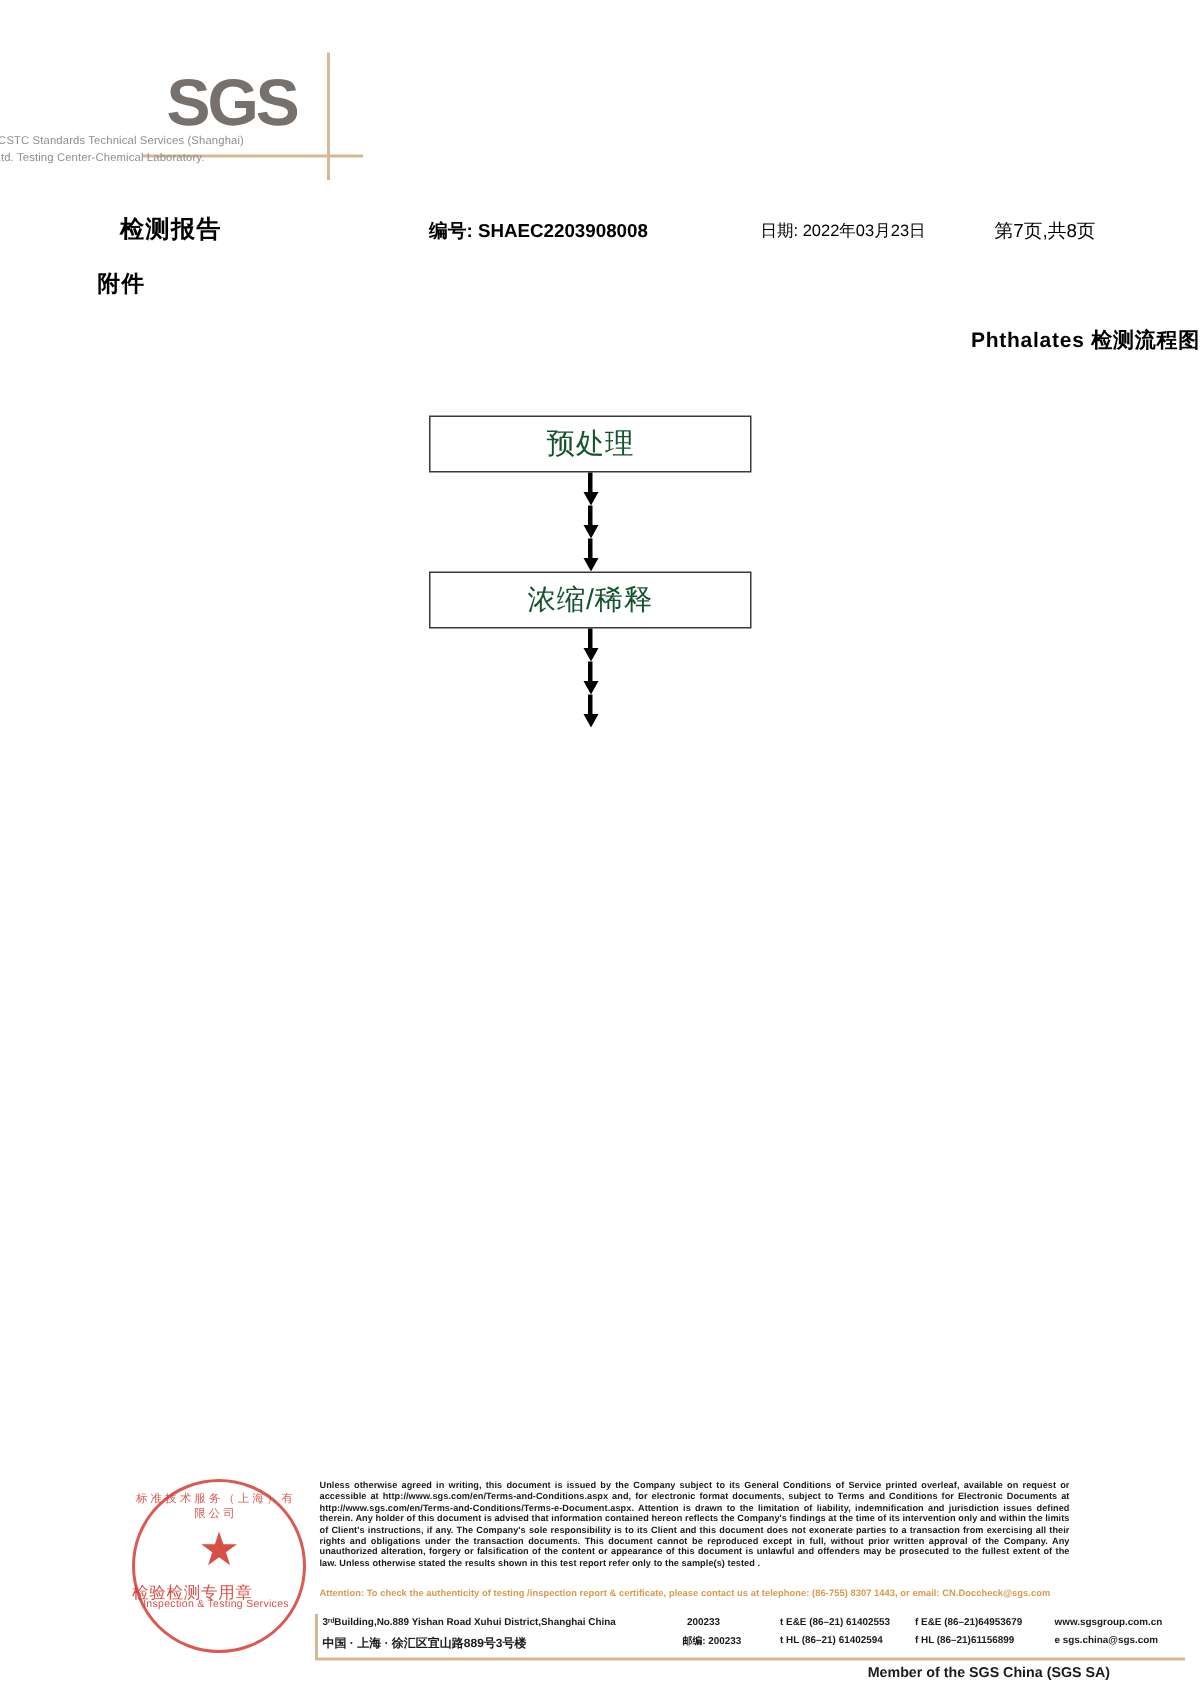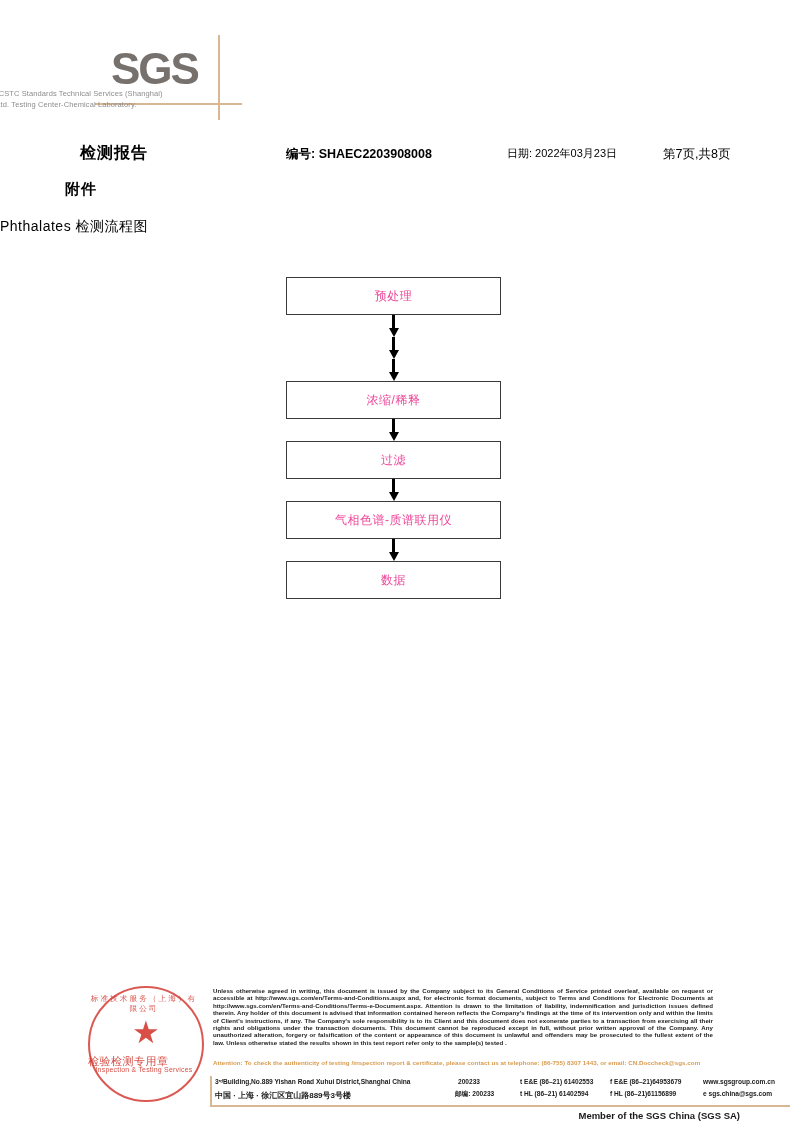--- a/index.html
+++ b/index.html
@@ -102,41 +102,41 @@
     letter-spacing: 1px;
     white-space: nowrap;
   }
 
   
   #flow-title {
     position: absolute;
     left: 0;
     top: 218px;
     width: 800px;
-    text-align: left;
+    text-align: right;
     font-size: 14px;
-    font-weight: normal;
+    font-weight: bold;
     letter-spacing: 0.5px;
   }
   #flowchart {
     position: absolute;
     left: 286px;
     top: 277px;
     width: 217px;
   }
   .flow-node {
     width: 215px;
     height: 38px;
     border: 1px solid #3a3a3a;
     box-sizing: border-box;
     display: flex;
     align-items: center;
     justify-content: center;
-    font-size: 12px;
-    color: #ec4899;
+    font-size: 19px;
+    color: #14532d;
     background: #ffffff;
     letter-spacing: 0.5px;
   }
   .flow-arrow {
     width: 215px;
     height: 22px;
     position: relative;
   }
   .flow-arrow .shaft {
     position: absolute;
@@ -339,31 +339,28 @@
   </div>
   <div class="flow-arrow">
     <div class="shaft"></div>
       <div class="head"></div>
   </div>
   <div class="flow-node">浓缩/稀释</div>
   <div class="flow-arrow">
     <div class="shaft"></div>
       <div class="head"></div>
   </div>
-  <div class="flow-node">过滤</div>
-  <div class="flow-arrow">
-    <div class="shaft"></div>
-      <div class="head"></div>
-  </div>
-  <div class="flow-node">气相色谱-质谱联用仪</div>
-  <div class="flow-arrow">
-    <div class="shaft"></div>
-      <div class="head"></div>
-  </div>
-  <div class="flow-node">数据</div>
+  <div class="flow-arrow">
+    <div class="shaft"></div>
+      <div class="head"></div>
+  </div>
+  <div class="flow-arrow">
+    <div class="shaft"></div>
+      <div class="head"></div>
+  </div>
 </div>
 
 <div id="stamp">
   <div id="stamp-circle"></div>
   <div id="stamp-arc-top">标准技术服务（上海）有限公司</div>
   <div id="stamp-star">★</div>
   <div id="stamp-cn">检验检测专用章</div>
   <div id="stamp-en">Inspection &amp; Testing Services</div>
 </div>
 <div id="stamp-company">SGS-CSTC Standards Technical Services (Shanghai) Co., Ltd. Testing Center-Chemical Laboratory.</div>

